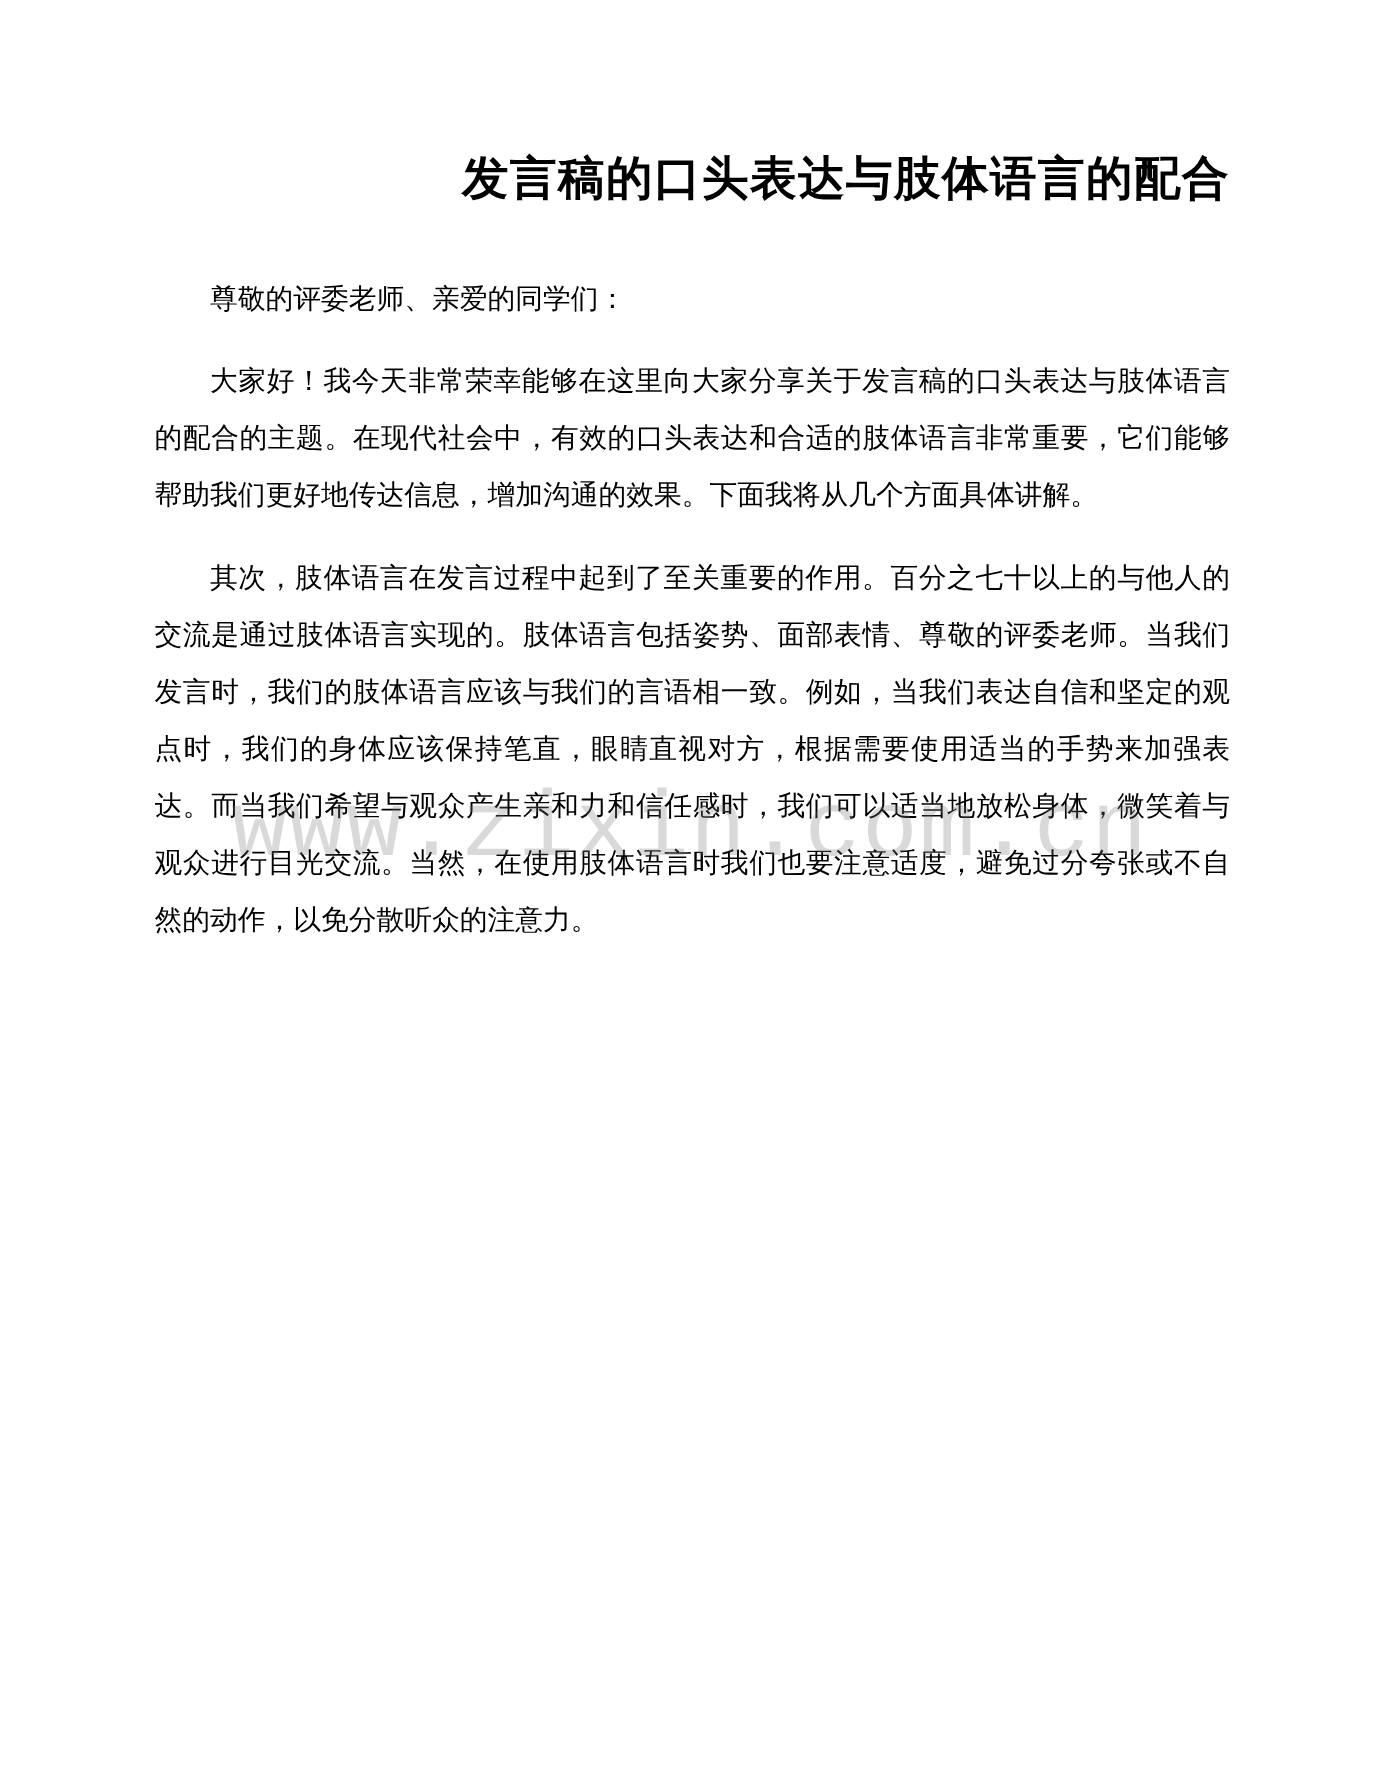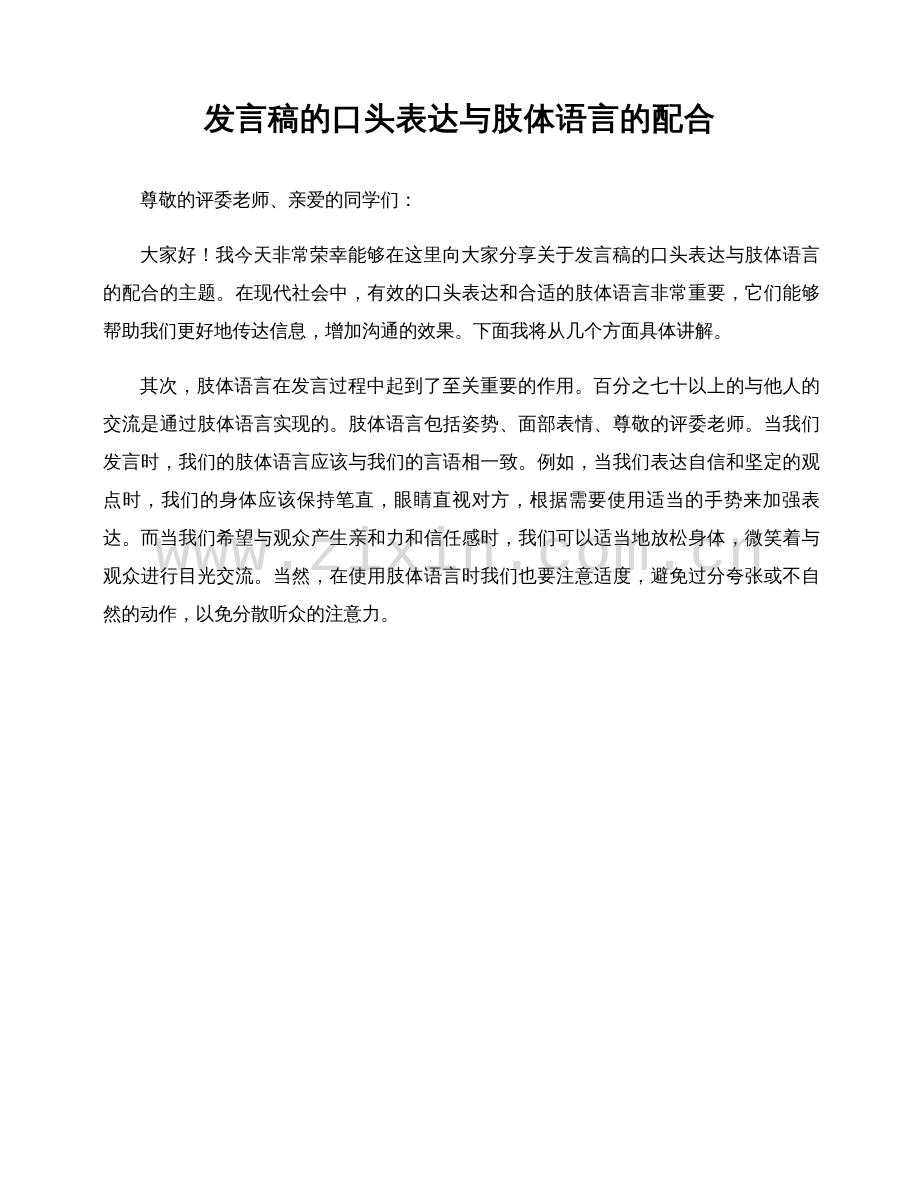--- a/index.html
+++ b/index.html
@@ -17,21 +17,21 @@
     color: #000000;
   }
   .content {
     position: absolute;
     top: 100px;
     left: 100px;
     right: 100px;
   }
   .doc-title {
     margin: 0 0 44px 0;
-    text-align: center;
+    text-align: right;
     font-size: 31px;
     font-weight: bold;
     letter-spacing: 1px;
     line-height: 1.2;
   }
   .doc-paragraph {
     margin: 0 0 17px 3px;
     font-size: 18.5px;
     line-height: 38px;
     text-indent: 2em;

